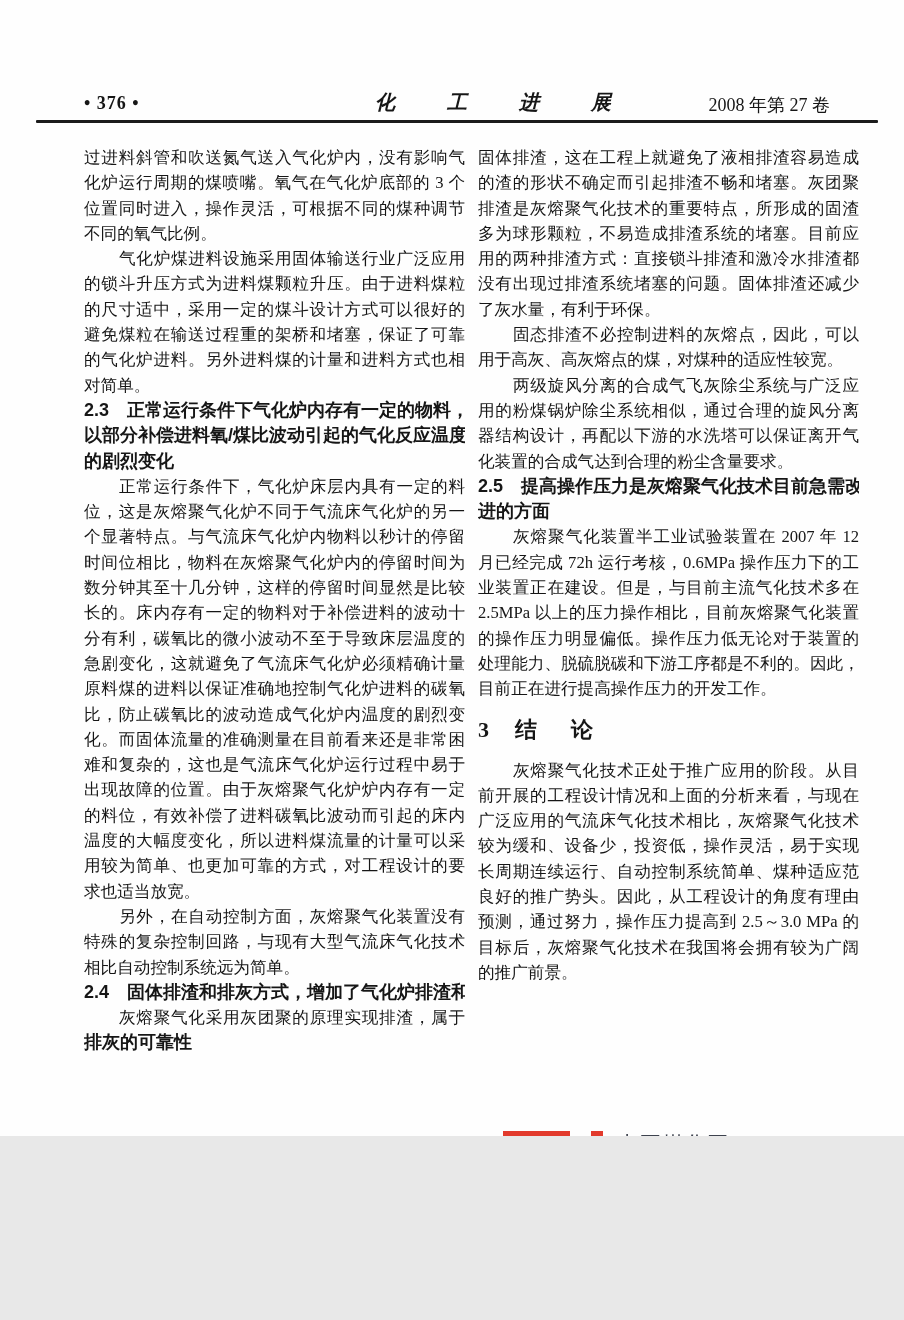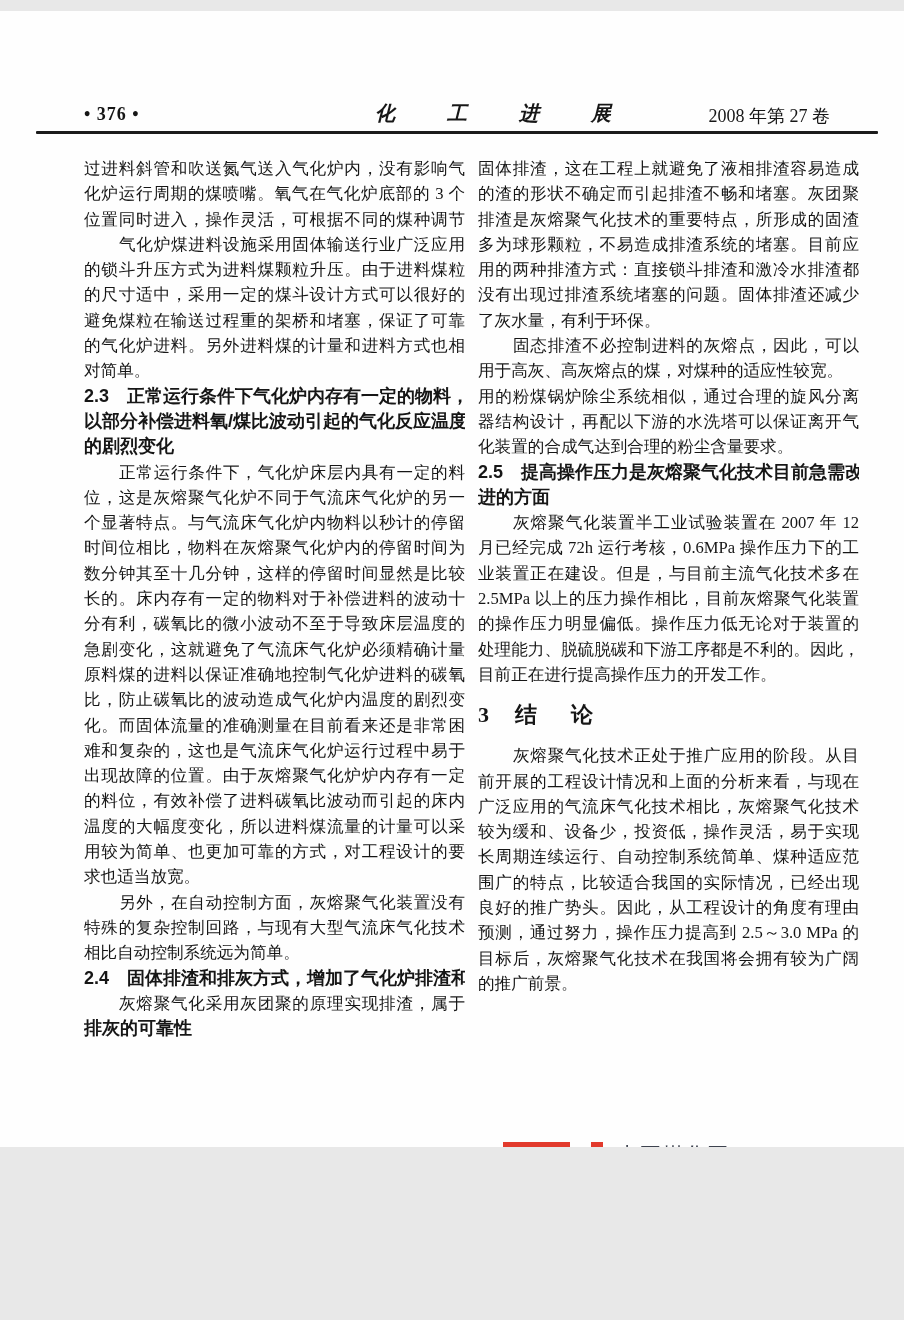--- a/index.html
+++ b/index.html
@@ -1,17 +1,17 @@
 <!DOCTYPE html>
 <html style="--brand: #e23a2c;"><head>
 <meta charset="utf-8">
 <style>
   html,body{margin:0;padding:0;background:#e8e8e8;}
   .page{position:relative;width:904px;height:1136px;background:#fefefe;overflow:hidden;
-        font-family:"Liberation Serif","DejaVu Serif",serif;color:#161616;margin:11px auto;}
+        font-family:"Liberation Serif","DejaVu Serif",serif;color:#161616;margin:0 auto;}
   .hdr-pageno{position:absolute;left:84px;top:93px;font-size:18px;font-weight:bold;letter-spacing:1px;}
   .hdr-title{position:absolute;left:375px;top:89px;font-size:20px;font-weight:600;
              letter-spacing:52px;white-space:nowrap;font-style:italic;}
   .hdr-issue{position:absolute;right:74px;top:93px;font-size:18px;white-space:nowrap;}
   .hdr-rule{position:absolute;left:36px;top:120px;width:842px;height:2.5px;background:#1b1b1b;border-radius:1px;}
   .col{position:absolute;top:145px;width:381px;}
   .col-left{left:84px;}
   .col-right{left:478px;}
   .line{height:25.3px;line-height:25.3px;font-size:16.6px;text-align:justify;
         text-align-last:justify;overflow:hidden;white-space:nowrap;}
@@ -36,20 +36,21 @@
 <div class="page">
   <div class="hdr-pageno">• 376 •</div>
   <div class="hdr-title">化工进展</div>
   <div class="hdr-issue">2008 年第 27 卷</div>
   <div class="hdr-rule"></div>
 
   <div class="col col-left">
       <div class="line">过进料斜管和吹送氮气送入气化炉内，没有影响气</div>
       <div class="line">化炉运行周期的煤喷嘴。氧气在气化炉底部的 3 个</div>
       <div class="line">位置同时进入，操作灵活，可根据不同的煤种调节</div>
+      <div class="line short">不同的氧气比例。</div>
       <div class="line indent">气化炉煤进料设施采用固体输送行业广泛应用</div>
       <div class="line">的锁斗升压方式为进料煤颗粒升压。由于进料煤粒</div>
       <div class="line">的尺寸适中，采用一定的煤斗设计方式可以很好的</div>
       <div class="line">避免煤粒在输送过程重的架桥和堵塞，保证了可靠</div>
       <div class="line">的气化炉进料。另外进料煤的计量和进料方式也相</div>
       <div class="line short">对简单。</div>
       <div class="line heading">2.3　正常运行条件下气化炉内存有一定的物料，可</div>
       <div class="line heading">以部分补偿进料氧/煤比波动引起的气化反应温度</div>
       <div class="line heading short">的剧烈变化</div>
       <div class="line indent">正常运行条件下，气化炉床层内具有一定的料</div>
@@ -79,39 +80,39 @@
   <div class="col col-right">
       <div class="line">固体排渣，这在工程上就避免了液相排渣容易造成</div>
       <div class="line">的渣的形状不确定而引起排渣不畅和堵塞。灰团聚</div>
       <div class="line">排渣是灰熔聚气化技术的重要特点，所形成的固渣</div>
       <div class="line">多为球形颗粒，不易造成排渣系统的堵塞。目前应</div>
       <div class="line">用的两种排渣方式：直接锁斗排渣和激冷水排渣都</div>
       <div class="line">没有出现过排渣系统堵塞的问题。固体排渣还减少</div>
       <div class="line short">了灰水量，有利于环保。</div>
       <div class="line indent">固态排渣不必控制进料的灰熔点，因此，可以</div>
       <div class="line short">用于高灰、高灰熔点的煤，对煤种的适应性较宽。</div>
+      <div class="line indent">两级旋风分离的合成气飞灰除尘系统与广泛应</div>
       <div class="line">用的粉煤锅炉除尘系统相似，通过合理的旋风分离</div>
       <div class="line">器结构设计，再配以下游的水洗塔可以保证离开气</div>
       <div class="line short">化装置的合成气达到合理的粉尘含量要求。</div>
       <div class="line heading">2.5　提高操作压力是灰熔聚气化技术目前急需改</div>
       <div class="line heading short">进的方面</div>
       <div class="line indent">灰熔聚气化装置半工业试验装置在 2007 年 12</div>
       <div class="line">月已经完成 72h 运行考核，0.6MPa 操作压力下的工</div>
       <div class="line">业装置正在建设。但是，与目前主流气化技术多在</div>
       <div class="line">2.5MPa 以上的压力操作相比，目前灰熔聚气化装置</div>
       <div class="line">的操作压力明显偏低。操作压力低无论对于装置的</div>
       <div class="line">处理能力、脱硫脱碳和下游工序都是不利的。因此，</div>
       <div class="line short">目前正在进行提高操作压力的开发工作。</div>
       <div class="section-heading"><span class="sec-num">3</span><span class="sec-title">结论</span></div>
       <div class="line indent">灰熔聚气化技术正处于推广应用的阶段。从目</div>
       <div class="line">前开展的工程设计情况和上面的分析来看，与现在</div>
       <div class="line">广泛应用的气流床气化技术相比，灰熔聚气化技术</div>
       <div class="line">较为缓和、设备少，投资低，操作灵活，易于实现</div>
       <div class="line">长周期连续运行、自动控制系统简单、煤种适应范</div>
-      <div class="line">围广的特点，比较适合我国的实际情况，已经出现</div>
       <div class="line">良好的推广势头。因此，从工程设计的角度有理由</div>
       <div class="line">预测，通过努力，操作压力提高到 2.5～3.0 MPa 的</div>
       <div class="line">目标后，灰熔聚气化技术在我国将会拥有较为广阔</div>
       <div class="line short">的推广前景。</div>
     </div>
 
   <div class="logo">
     <svg class="logo-mark" viewBox="0 0 100 58" xmlns="http://www.w3.org/2000/svg" aria-hidden="true">
       <g fill="currentColor">
         <rect x="0" y="0" width="12" height="58"></rect>

